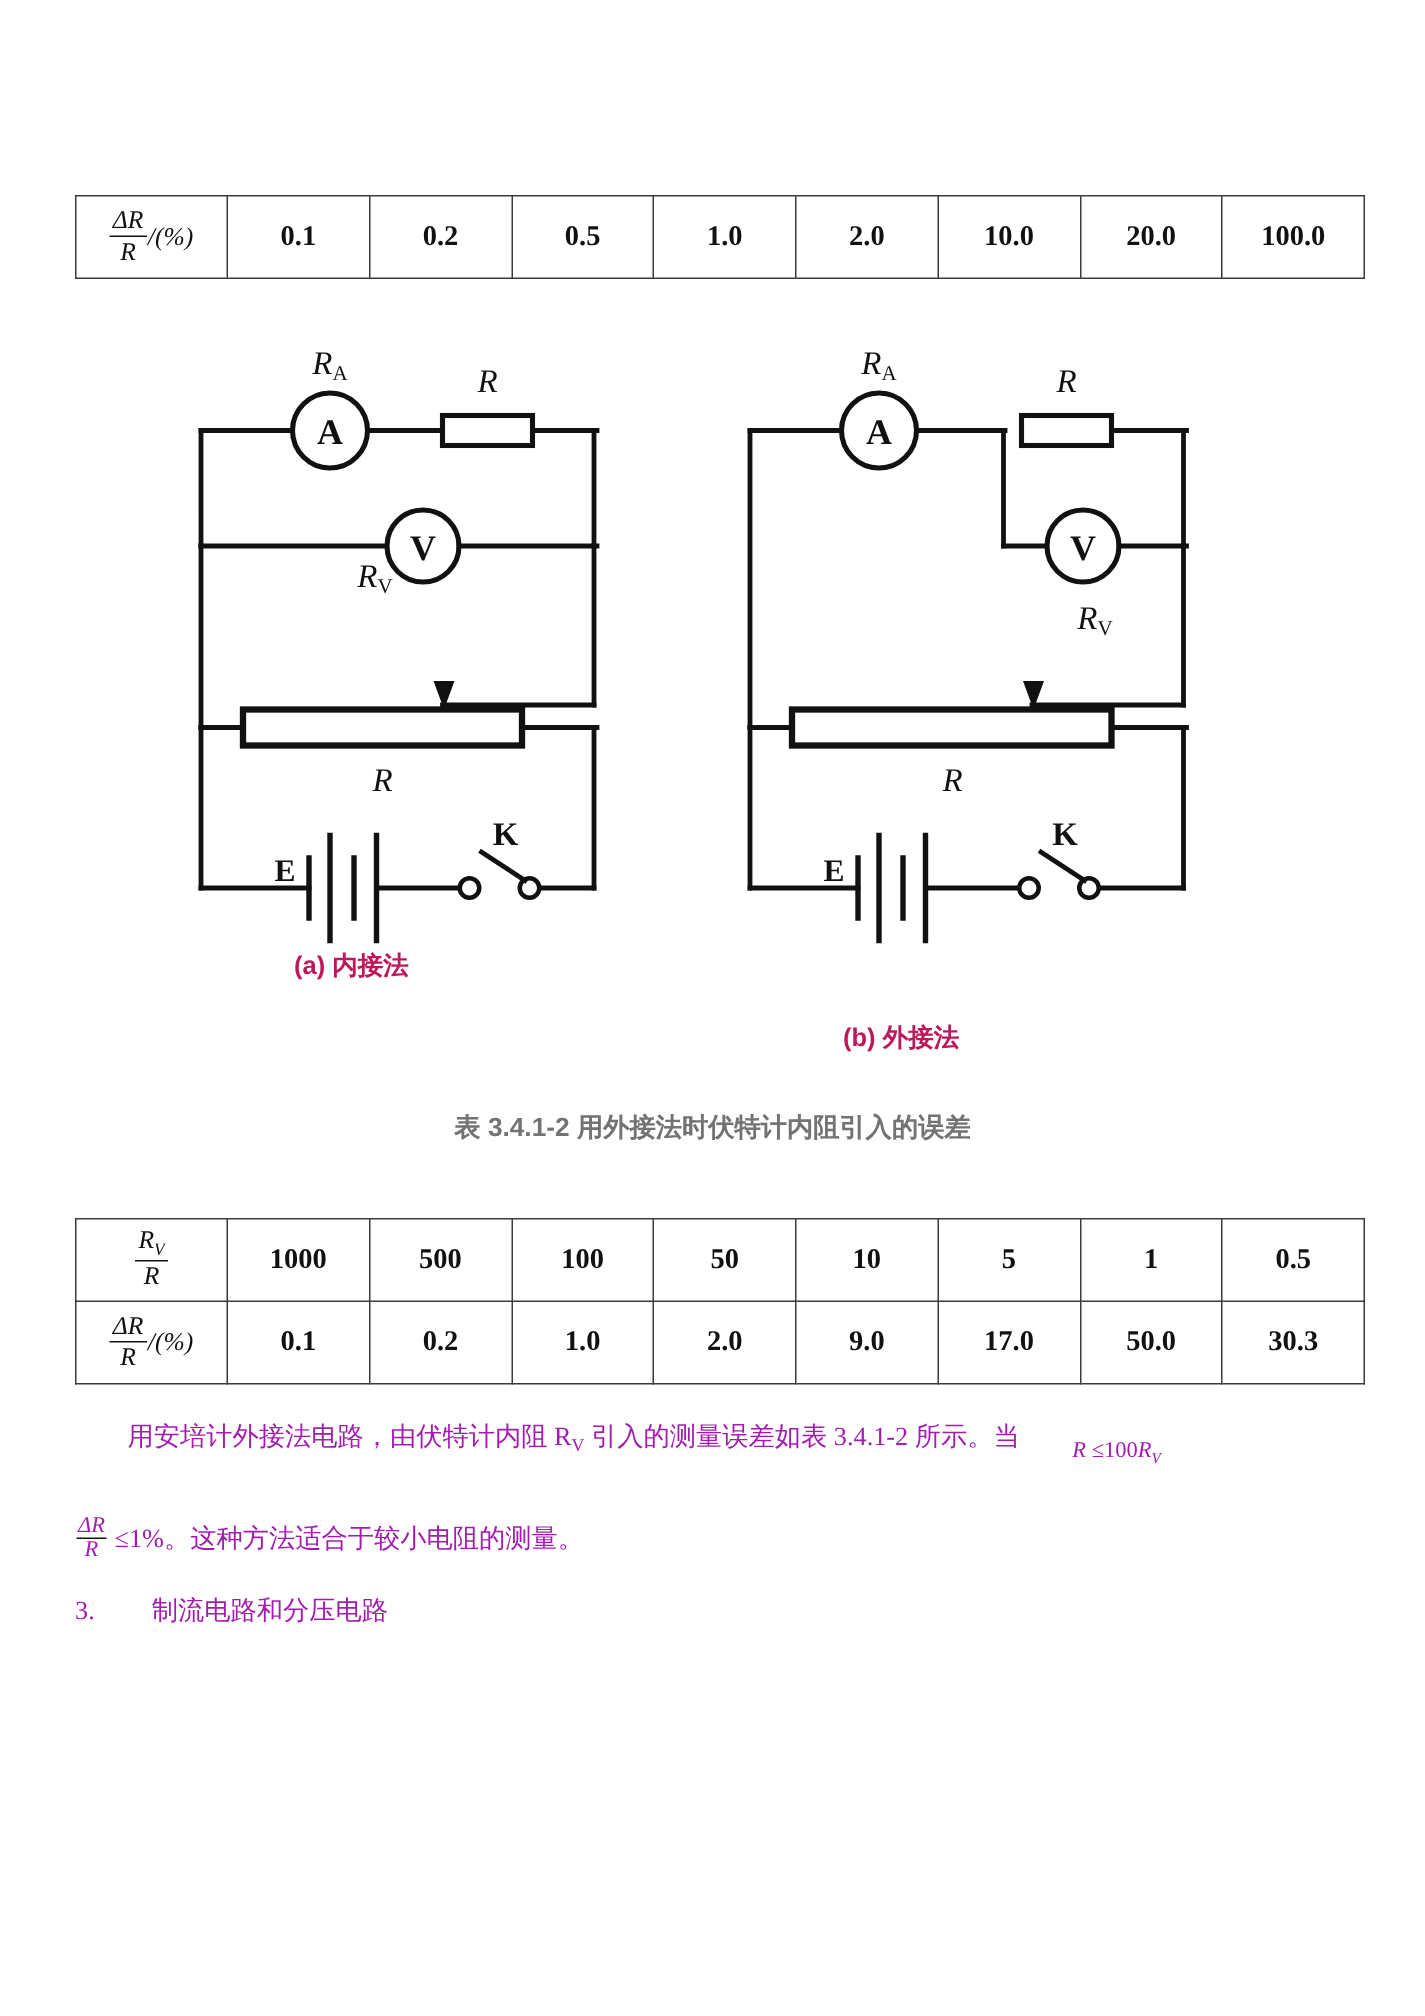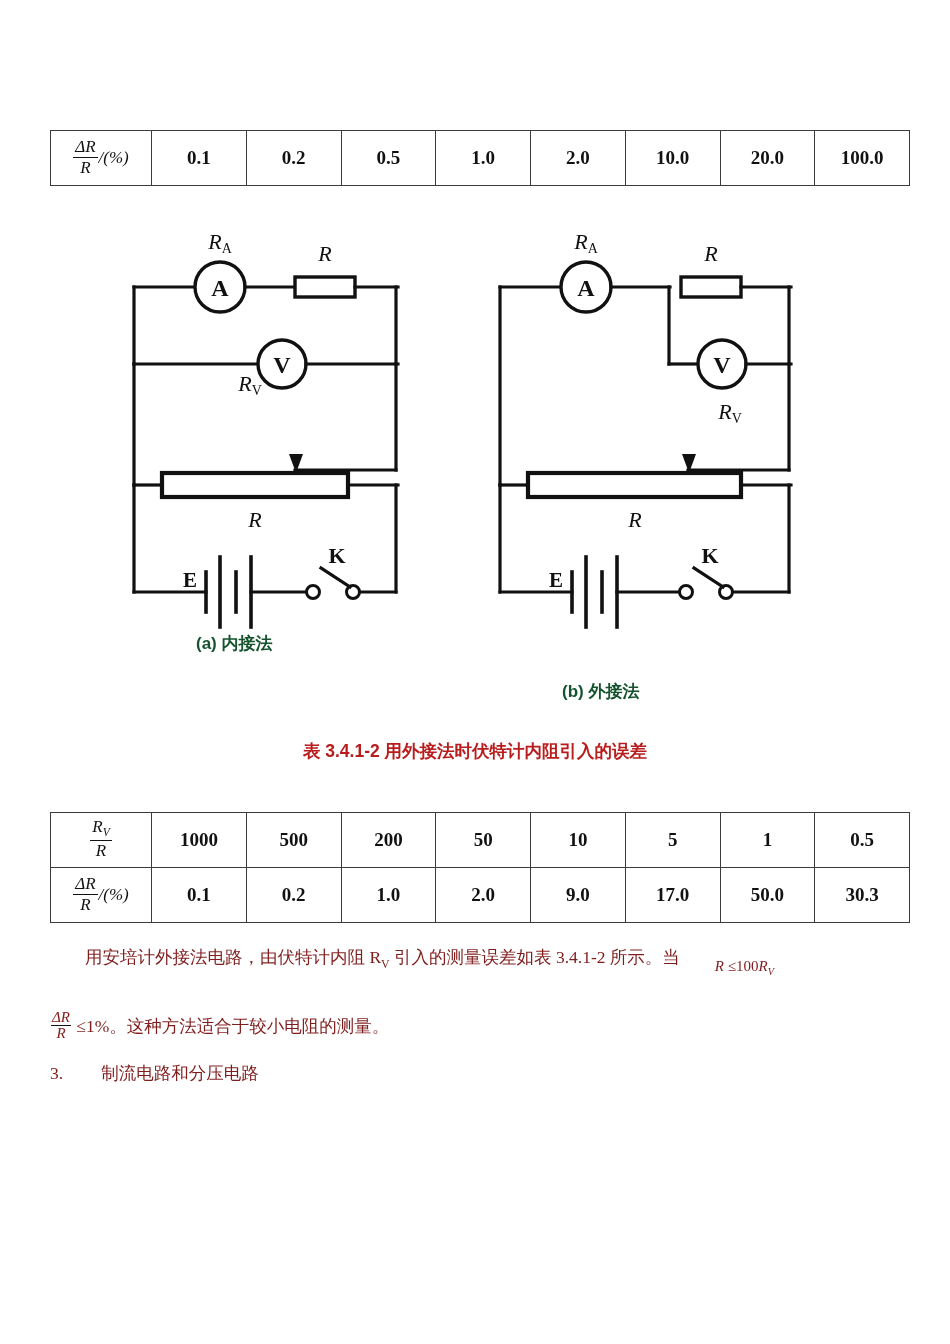--- a/index.html
+++ b/index.html
@@ -107,21 +107,21 @@
     left: 110px;
     top: 620px;
     width: 730px;
     height: 26px;
   }
   .sub-caption {
     position: absolute;
     font-family: "Liberation Sans", "DejaVu Sans", sans-serif;
     font-weight: bold;
     font-size: 17px;
-    color: #14532d;
+    color: #be185d;
     white-space: nowrap;
   }
   #sub-caption-a { left: 86px; top: 0; }
   #sub-caption-b { left: 452px; top: 0; margin-top: 48px; }
 
   #figure-caption {
     position: absolute;
     left: 0;
     top: 668px;
     width: 950px;
@@ -134,29 +134,29 @@
   }
   #table2-caption {
     position: absolute;
     left: 0;
     top: 727px;
     width: 950px;
     text-align: center;
     font-family: "Liberation Sans", "DejaVu Sans", sans-serif;
     font-weight: bold;
     font-size: 17.5px;
-    color: #b91c1c;
+    color: #737373;
   }
 
   
   .body-text {
     position: absolute;
     font-family: "Liberation Serif", "DejaVu Serif", serif;
     font-size: 17.5px;
-    color: #7f1d1d;
+    color: #a21caf;
     line-height: 1.5;
   }
   #para-1 {
     left: 50px;
     top: 932px;
     width: 860px;
     text-indent: 35px;
   }
   #para-2 {
     left: 50px;
@@ -370,21 +370,21 @@
     <tbody>
         <tr>
       <td class="col-head">
         <span class="frac">
           <span class="num">R<span class="subsc-i">V</span></span>
           <span class="den">R</span>
         </span>
       </td>
       <td class="col-data">1000</td>
       <td class="col-data">500</td>
-      <td class="col-data">200</td>
+      <td class="col-data">100</td>
       <td class="col-data">50</td>
       <td class="col-data">10</td>
       <td class="col-data">5</td>
       <td class="col-data">1</td>
       <td class="col-data">0.5</td>
     </tr>
     <tr>
       <td class="col-head">
         <span class="frac">
           <span class="num">ΔR</span>

